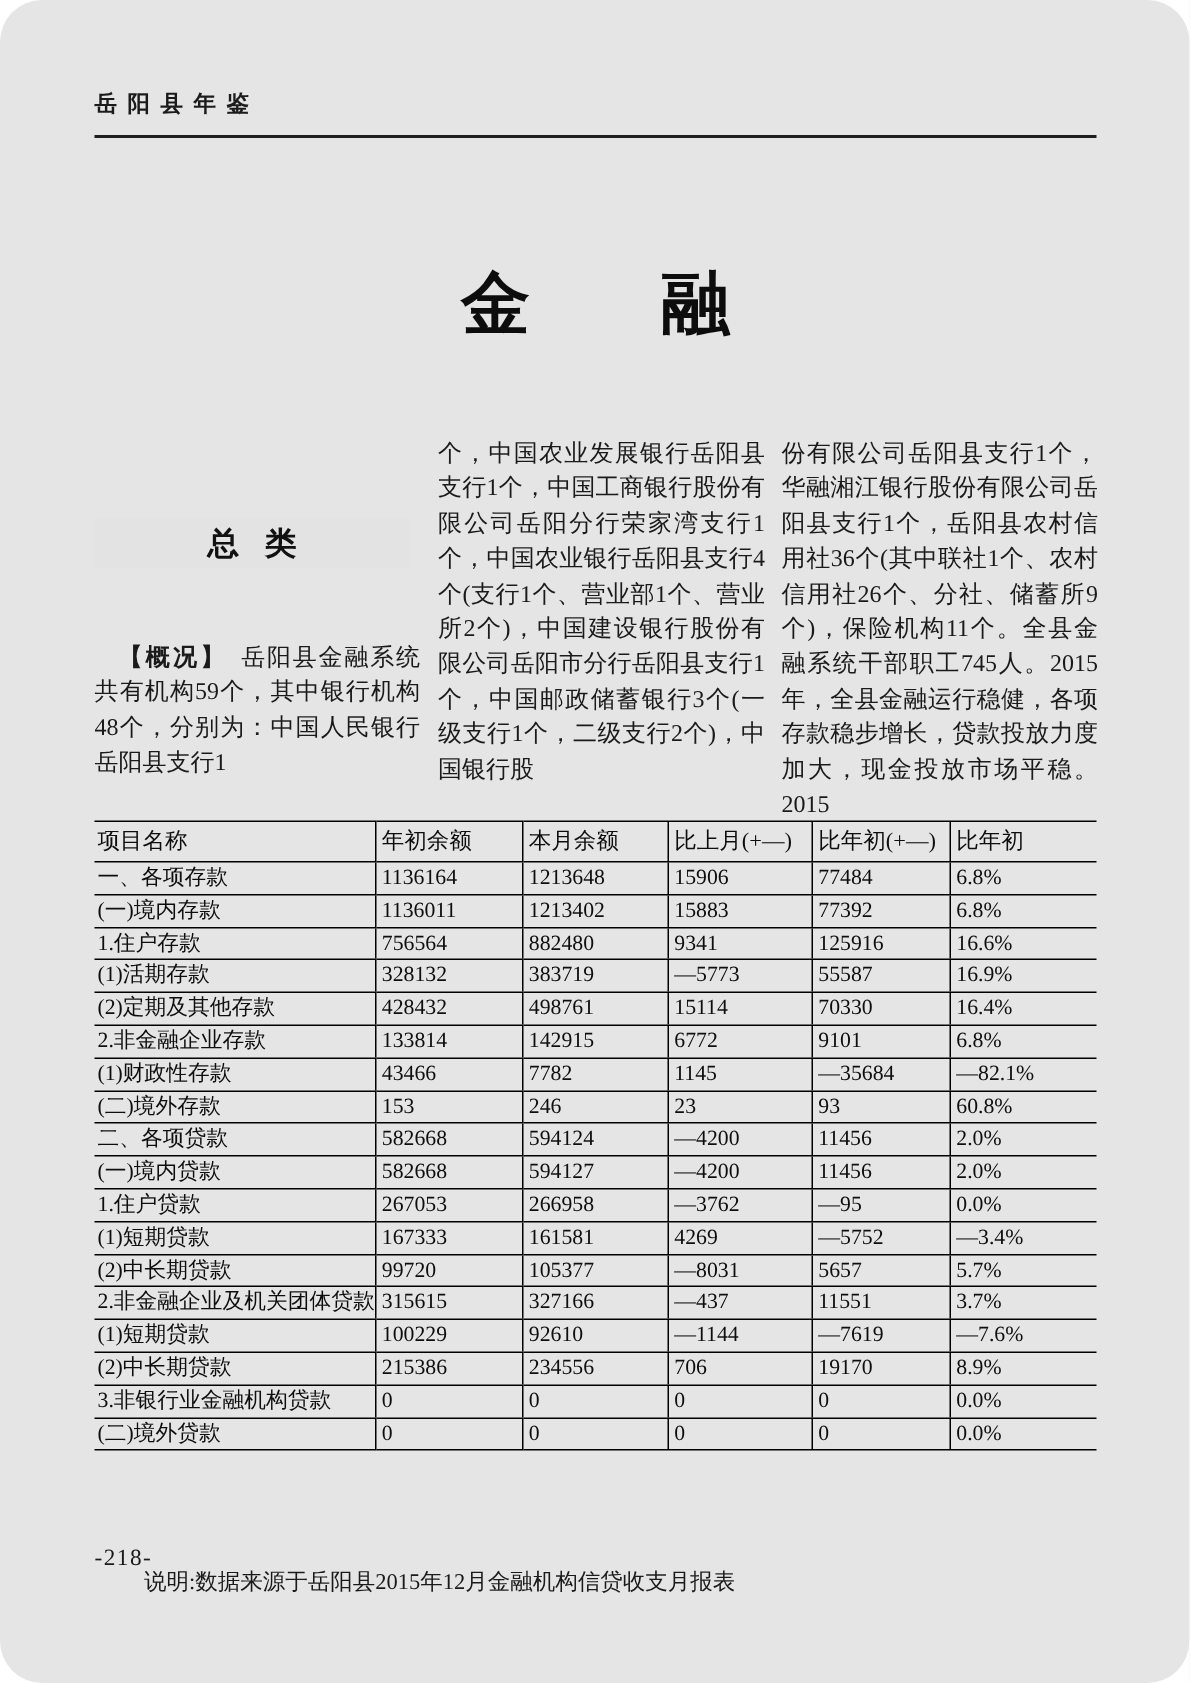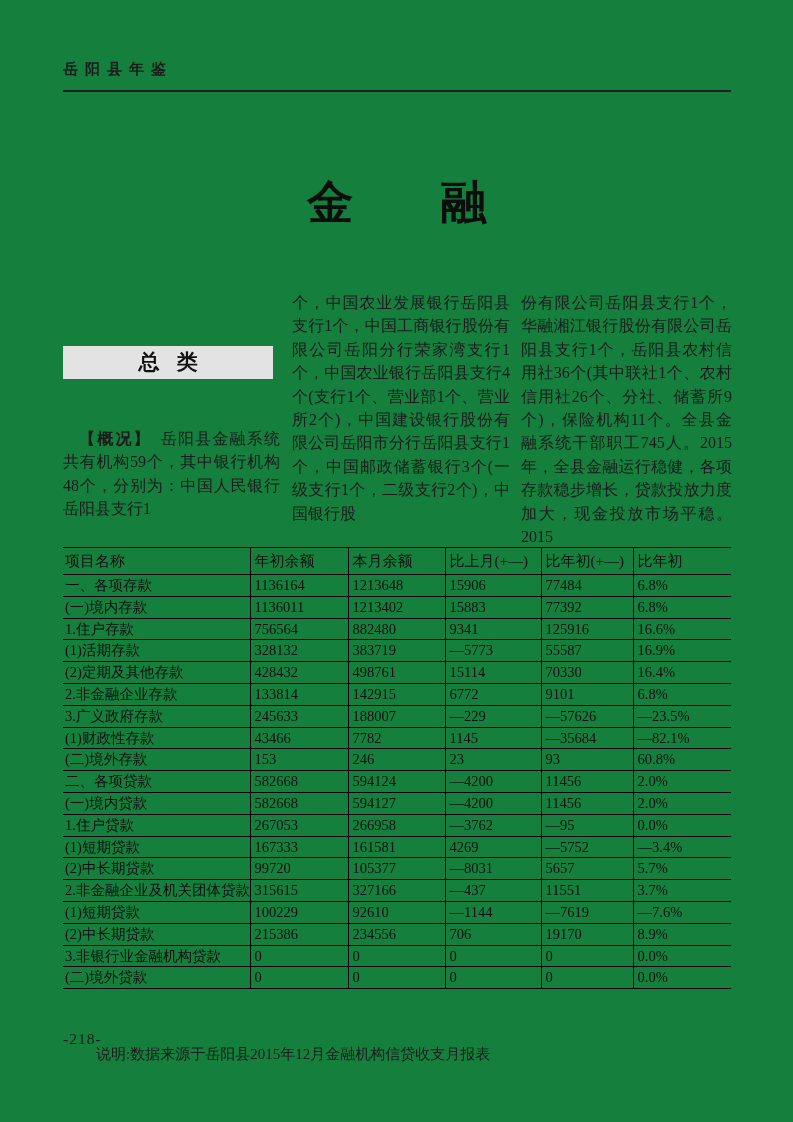--- a/index.html
+++ b/index.html
@@ -1,18 +1,18 @@
 <!DOCTYPE html>
 <html lang="zh"><head>
 <meta charset="utf-8">
 <style>
   html,body { margin:0; padding:0; background:#ffffff; }
   .page {
-    position:relative; width:793px; height:1122px; background:#15803d;
-    font-family:"Liberation Serif", serif; color:#121212; overflow:hidden;
+    position:relative; width:793px; height:1122px; background:#e5e5e5;
+    font-family:"Liberation Serif", serif; color:#121212; overflow:hidden;border-radius:28px;
   }
   
   .masthead {
     position:absolute; left:63px; top:60px;
     font-family:"Liberation Sans", sans-serif; font-weight:bold;
     font-size:15px; letter-spacing:7px; color:#1b1b1b;
   }
   .masthead-rule { position:absolute; left:63px; top:90px; width:668px; height:2px; background:#1f1f1f; }
   
   .main-title {
@@ -147,28 +147,20 @@
         </tr>
         <tr>
           <td>2.非金融企业存款</td>
           <td>133814</td>
           <td>142915</td>
           <td>6772</td>
           <td>9101</td>
           <td>6.8%</td>
         </tr>
         <tr>
-          <td>3.广义政府存款</td>
-          <td>245633</td>
-          <td>188007</td>
-          <td>—229</td>
-          <td>—57626</td>
-          <td>—23.5%</td>
-        </tr>
-        <tr>
           <td>(1)财政性存款</td>
           <td>43466</td>
           <td>7782</td>
           <td>1145</td>
           <td>—35684</td>
           <td>—82.1%</td>
         </tr>
         <tr>
           <td>(二)境外存款</td>
           <td>153</td>

